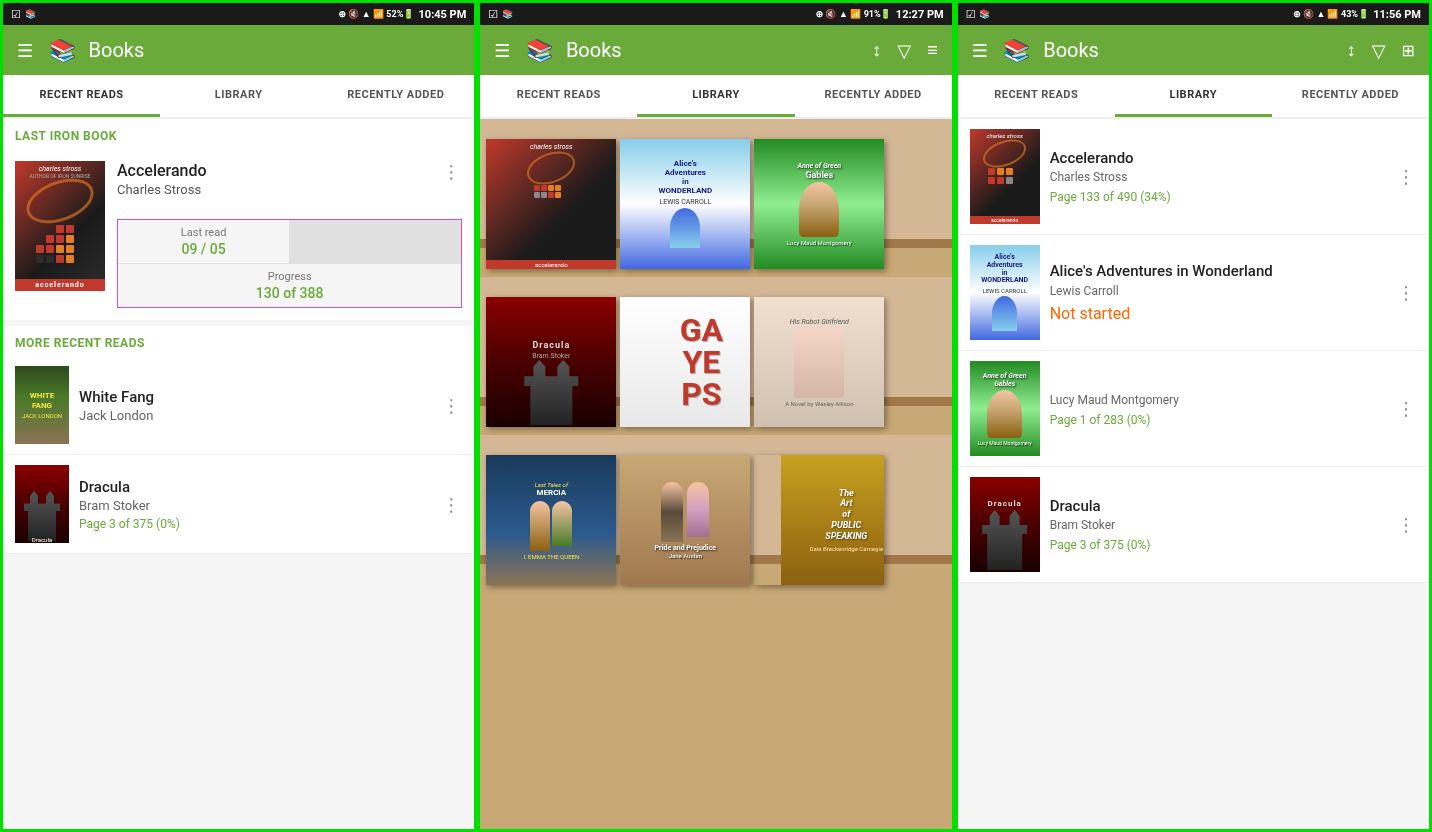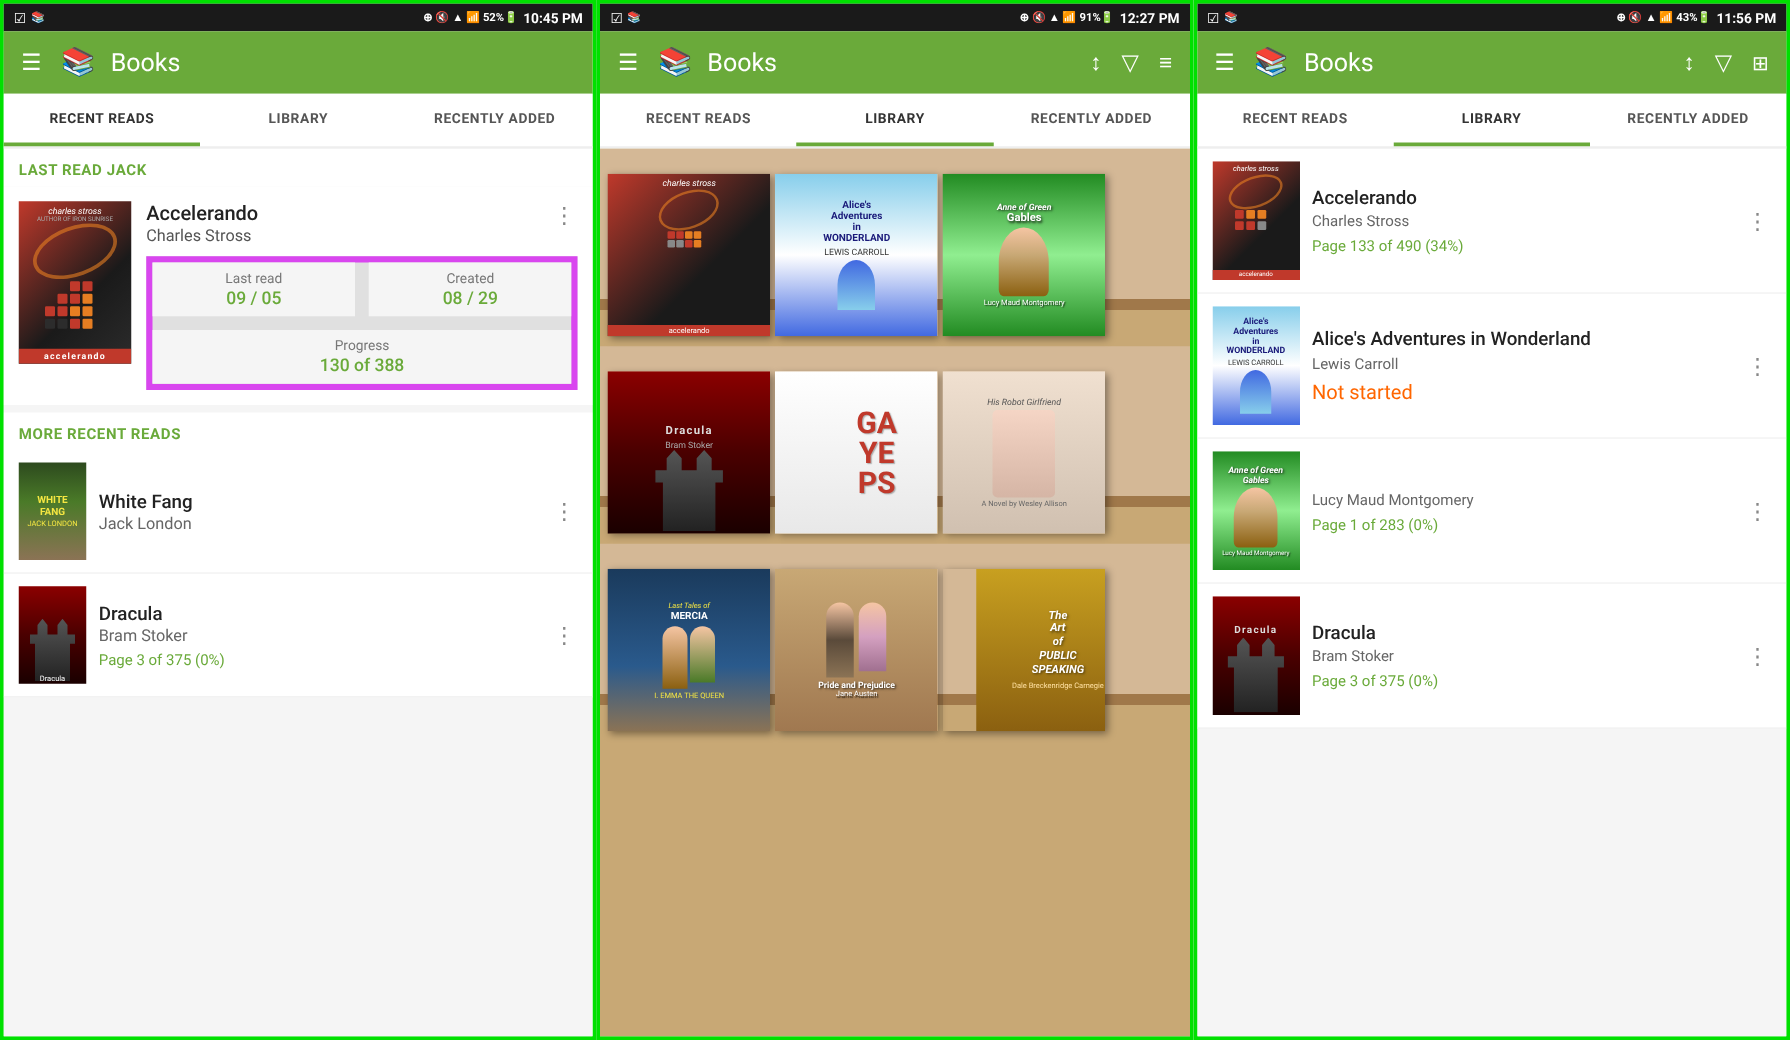--- a/index.html
+++ b/index.html
@@ -186,24 +186,24 @@
     }
     .three-dots {
       color: #888;
       font-size: 18px;
       cursor: pointer;
       padding: 0 2px;
     }
     .stats-grid {
       display: grid;
       grid-template-columns: 1fr 1fr;
-      gap: 11px;
-      margin-top: 8px;
+      gap: 1px;
+      margin-top: 22px;
       background: #e0e0e0;
-      border: 5px solid #d946ef;
+      border: 1px solid #d946ef;
     }
     .stat-cell {
       background: #f5f5f5;
       padding: 6px 8px;
       text-align: center;
     }
     .stat-label {
       font-size: 11px;
       color: #777;
     }
@@ -492,21 +492,21 @@
   </div>
 
   <div class="tabs">
     <div class="tab active">RECENT READS</div>
     <div class="tab">LIBRARY</div>
     <div class="tab">RECENTLY ADDED</div>
   </div>
 
   <div class="content">
 
-    <div class="section-header">LAST READ JACK</div>
+    <div class="section-header">LAST IRON BOOK</div>
 
     <div class="last-read-card">
 
       <div class="book-cover-large cover-accelerando">
         <div class="cover-accelerando-text1">charles stross</div>
         <div class="cover-accelerando-text2">AUTHOR OF IRON SUNRISE</div>
 
         <div style="width:70px;height:40px;border-radius:50%;border:3px solid #e67e22;transform:rotate(-20deg);margin-top:2px;opacity:0.6;"></div>
         <div class="cover-dots">
           <div class="dot dot-empty"></div>
@@ -540,24 +540,20 @@
             <div class="book-author">Charles Stross</div>
           </div>
           <div class="three-dots">⋮</div>
         </div>
 
         <div class="stats-grid">
           <div class="stat-cell">
             <div class="stat-label">Last read</div>
             <div class="stat-value">09 / 05</div>
           </div>
-          <div class="stat-cell">
-            <div class="stat-label">Created</div>
-            <div class="stat-value">08 / 29</div>
-          </div>
           <div class="stat-cell-full">
             <div class="stat-label">Progress</div>
             <div class="stat-value">130 of 388</div>
           </div>
         </div>
       </div>
     </div>
 
     <div class="section-header">MORE RECENT READS</div>
 
@@ -668,21 +664,21 @@
       <div class="shelf-book">
         <div class="lib-cover-dracula">
           <div style="font-size:9px;color:#ddd;text-align:center;font-weight:bold;letter-spacing:1px;margin-bottom:2px;">Dracula</div>
           <div style="font-size:7px;color:#aaa;text-align:center;">Bram Stoker</div>
           <div style="width:60px;height:65px;background:linear-gradient(180deg,#555 0%,#222 100%);clip-path:polygon(15% 100%, 15% 40%, 5% 40%, 5% 25%, 20% 25%, 20% 10%, 30% 0%, 40% 10%, 40% 25%, 60% 25%, 60% 10%, 70% 0%, 80% 10%, 80% 25%, 95% 25%, 95% 40%, 85% 40%, 85% 100%);"></div>
         </div>
       </div>
 
       <div class="shelf-book">
         <div class="lib-cover-gageyp">
-          <div class="lib-book-text-large" style="font-size:24px;line-height:1;margin-left:32px;">GA<br>YE<br>PS</div>
+          <div class="lib-book-text-large" style="font-size:32px;line-height:1;margin-left:32px;">GA<br>YE<br>PS</div>
         </div>
       </div>
 
       <div class="shelf-book">
         <div class="lib-cover-robot">
           <div style="text-align:center;padding:4px;">
             <div style="font-size:7px;color:#555;font-style:italic;">His Robot Girlfriend</div>
 
             <div style="width:50px;height:70px;background:linear-gradient(180deg,#f5d5c5 0%,#d5b5a5 100%);margin:2px auto;border-radius:4px;"></div>
             <div style="font-size:6px;color:#666;">A Novel by Wesley Allison</div>

